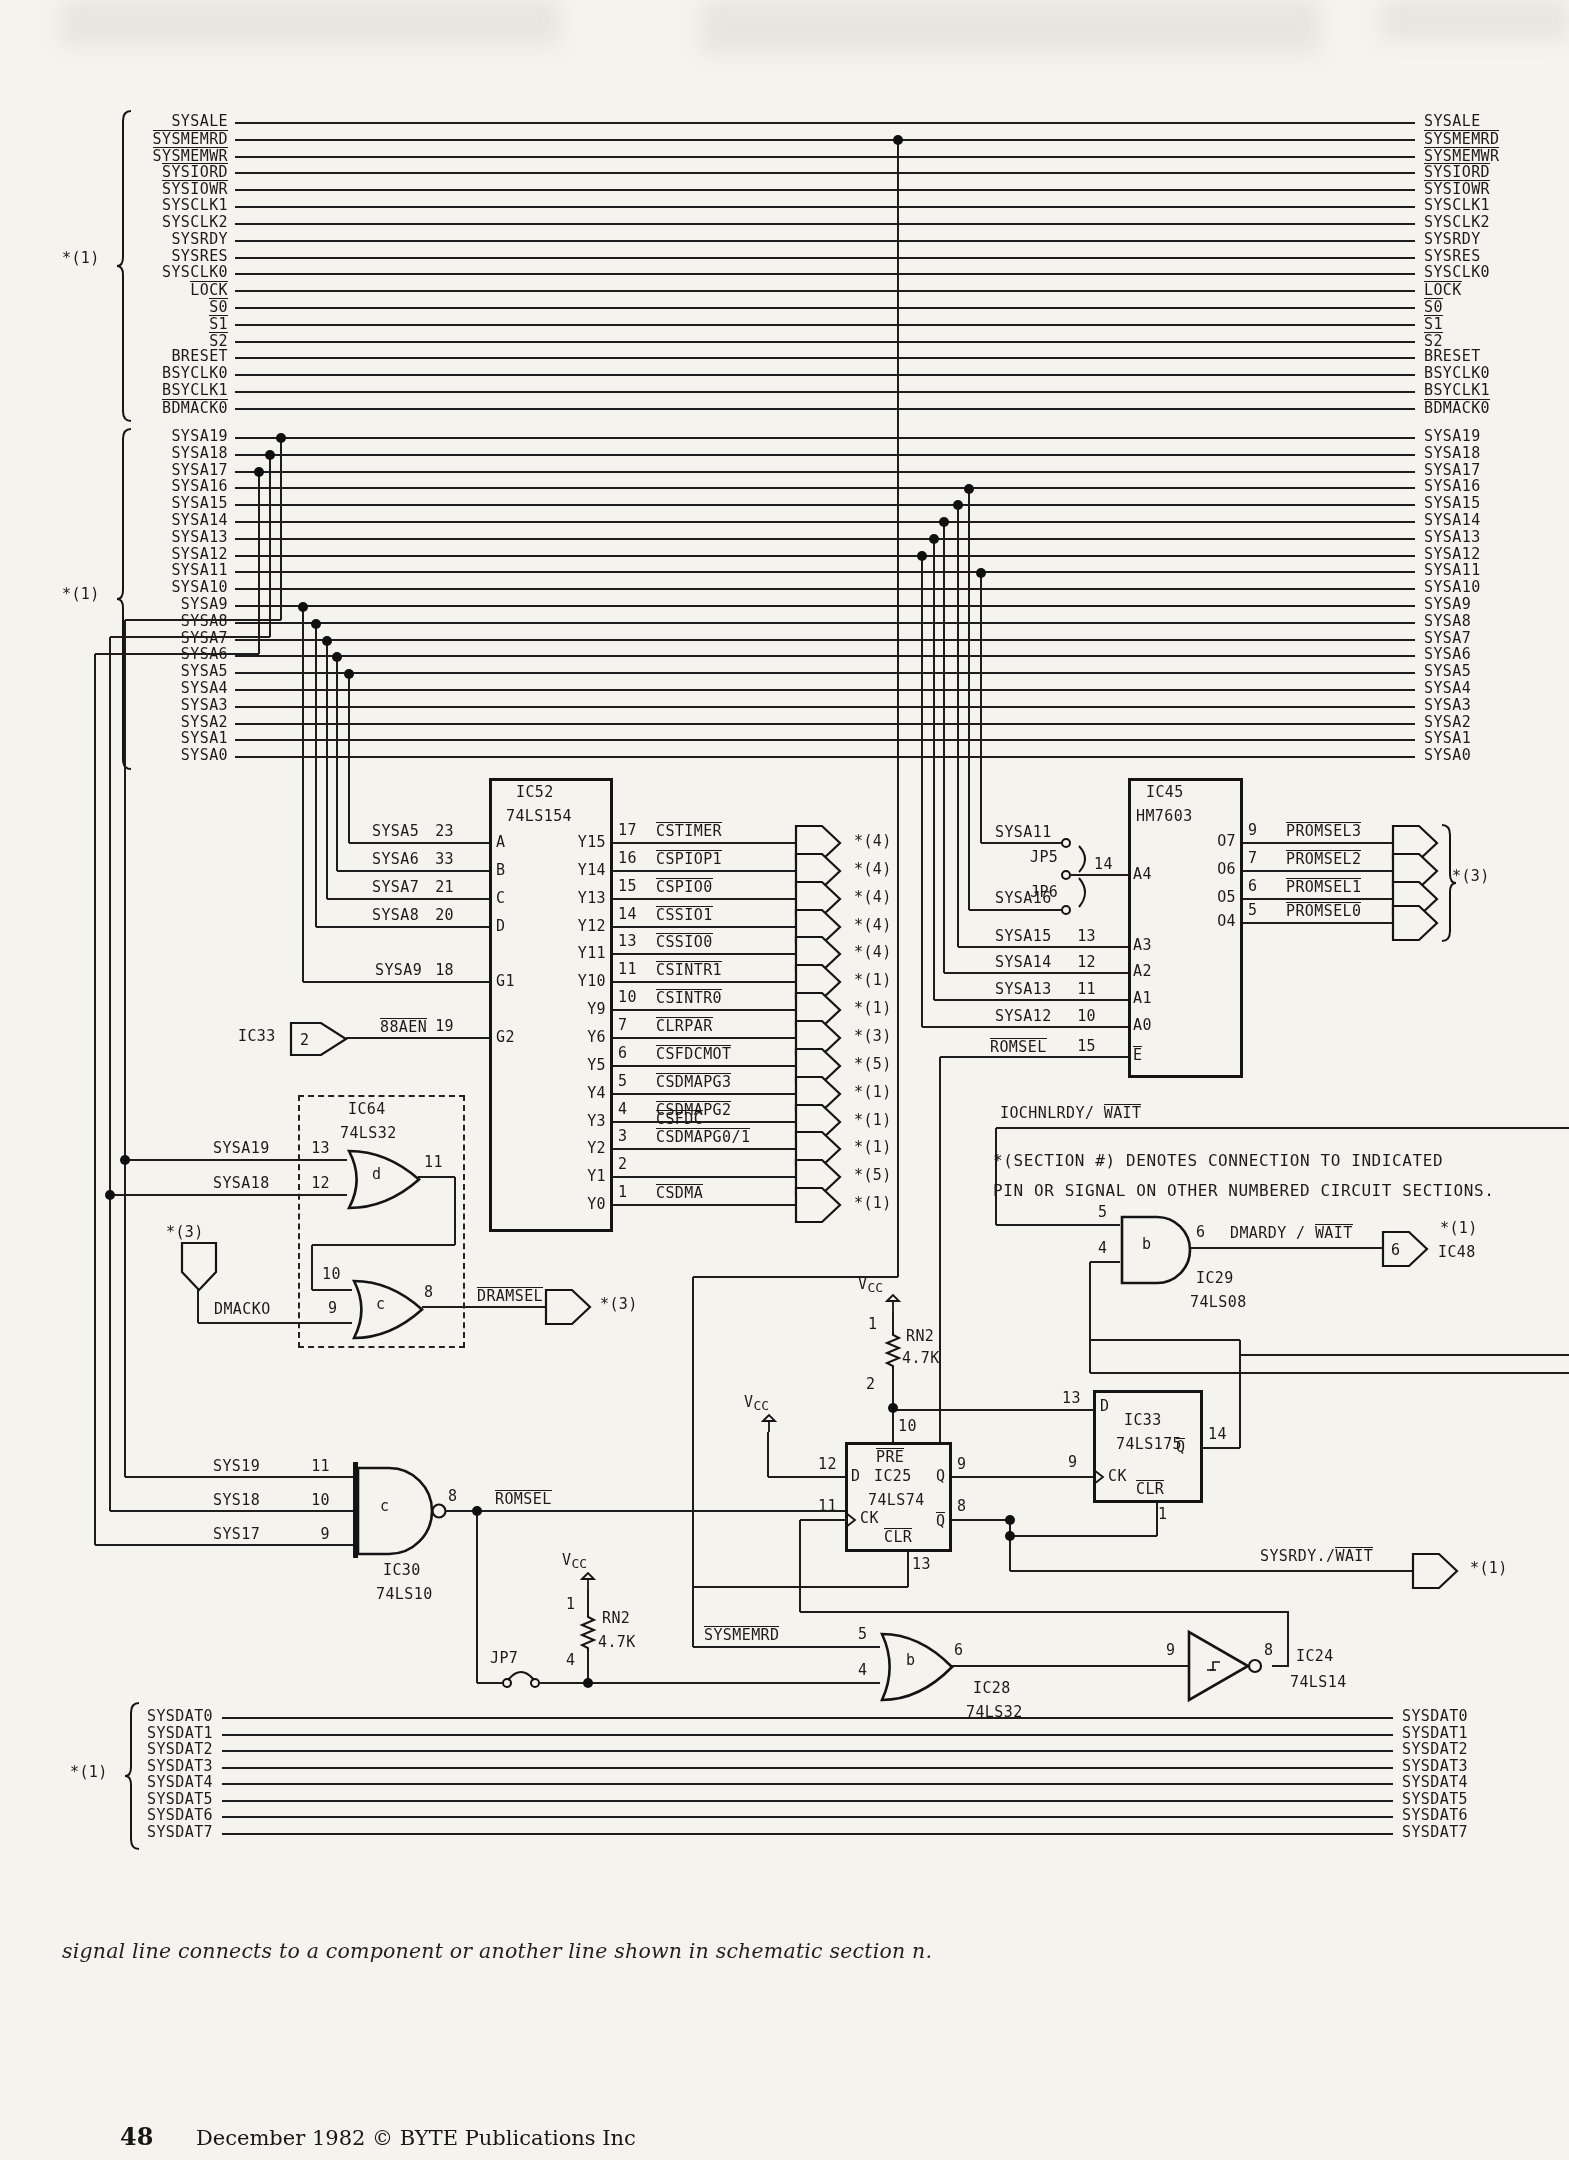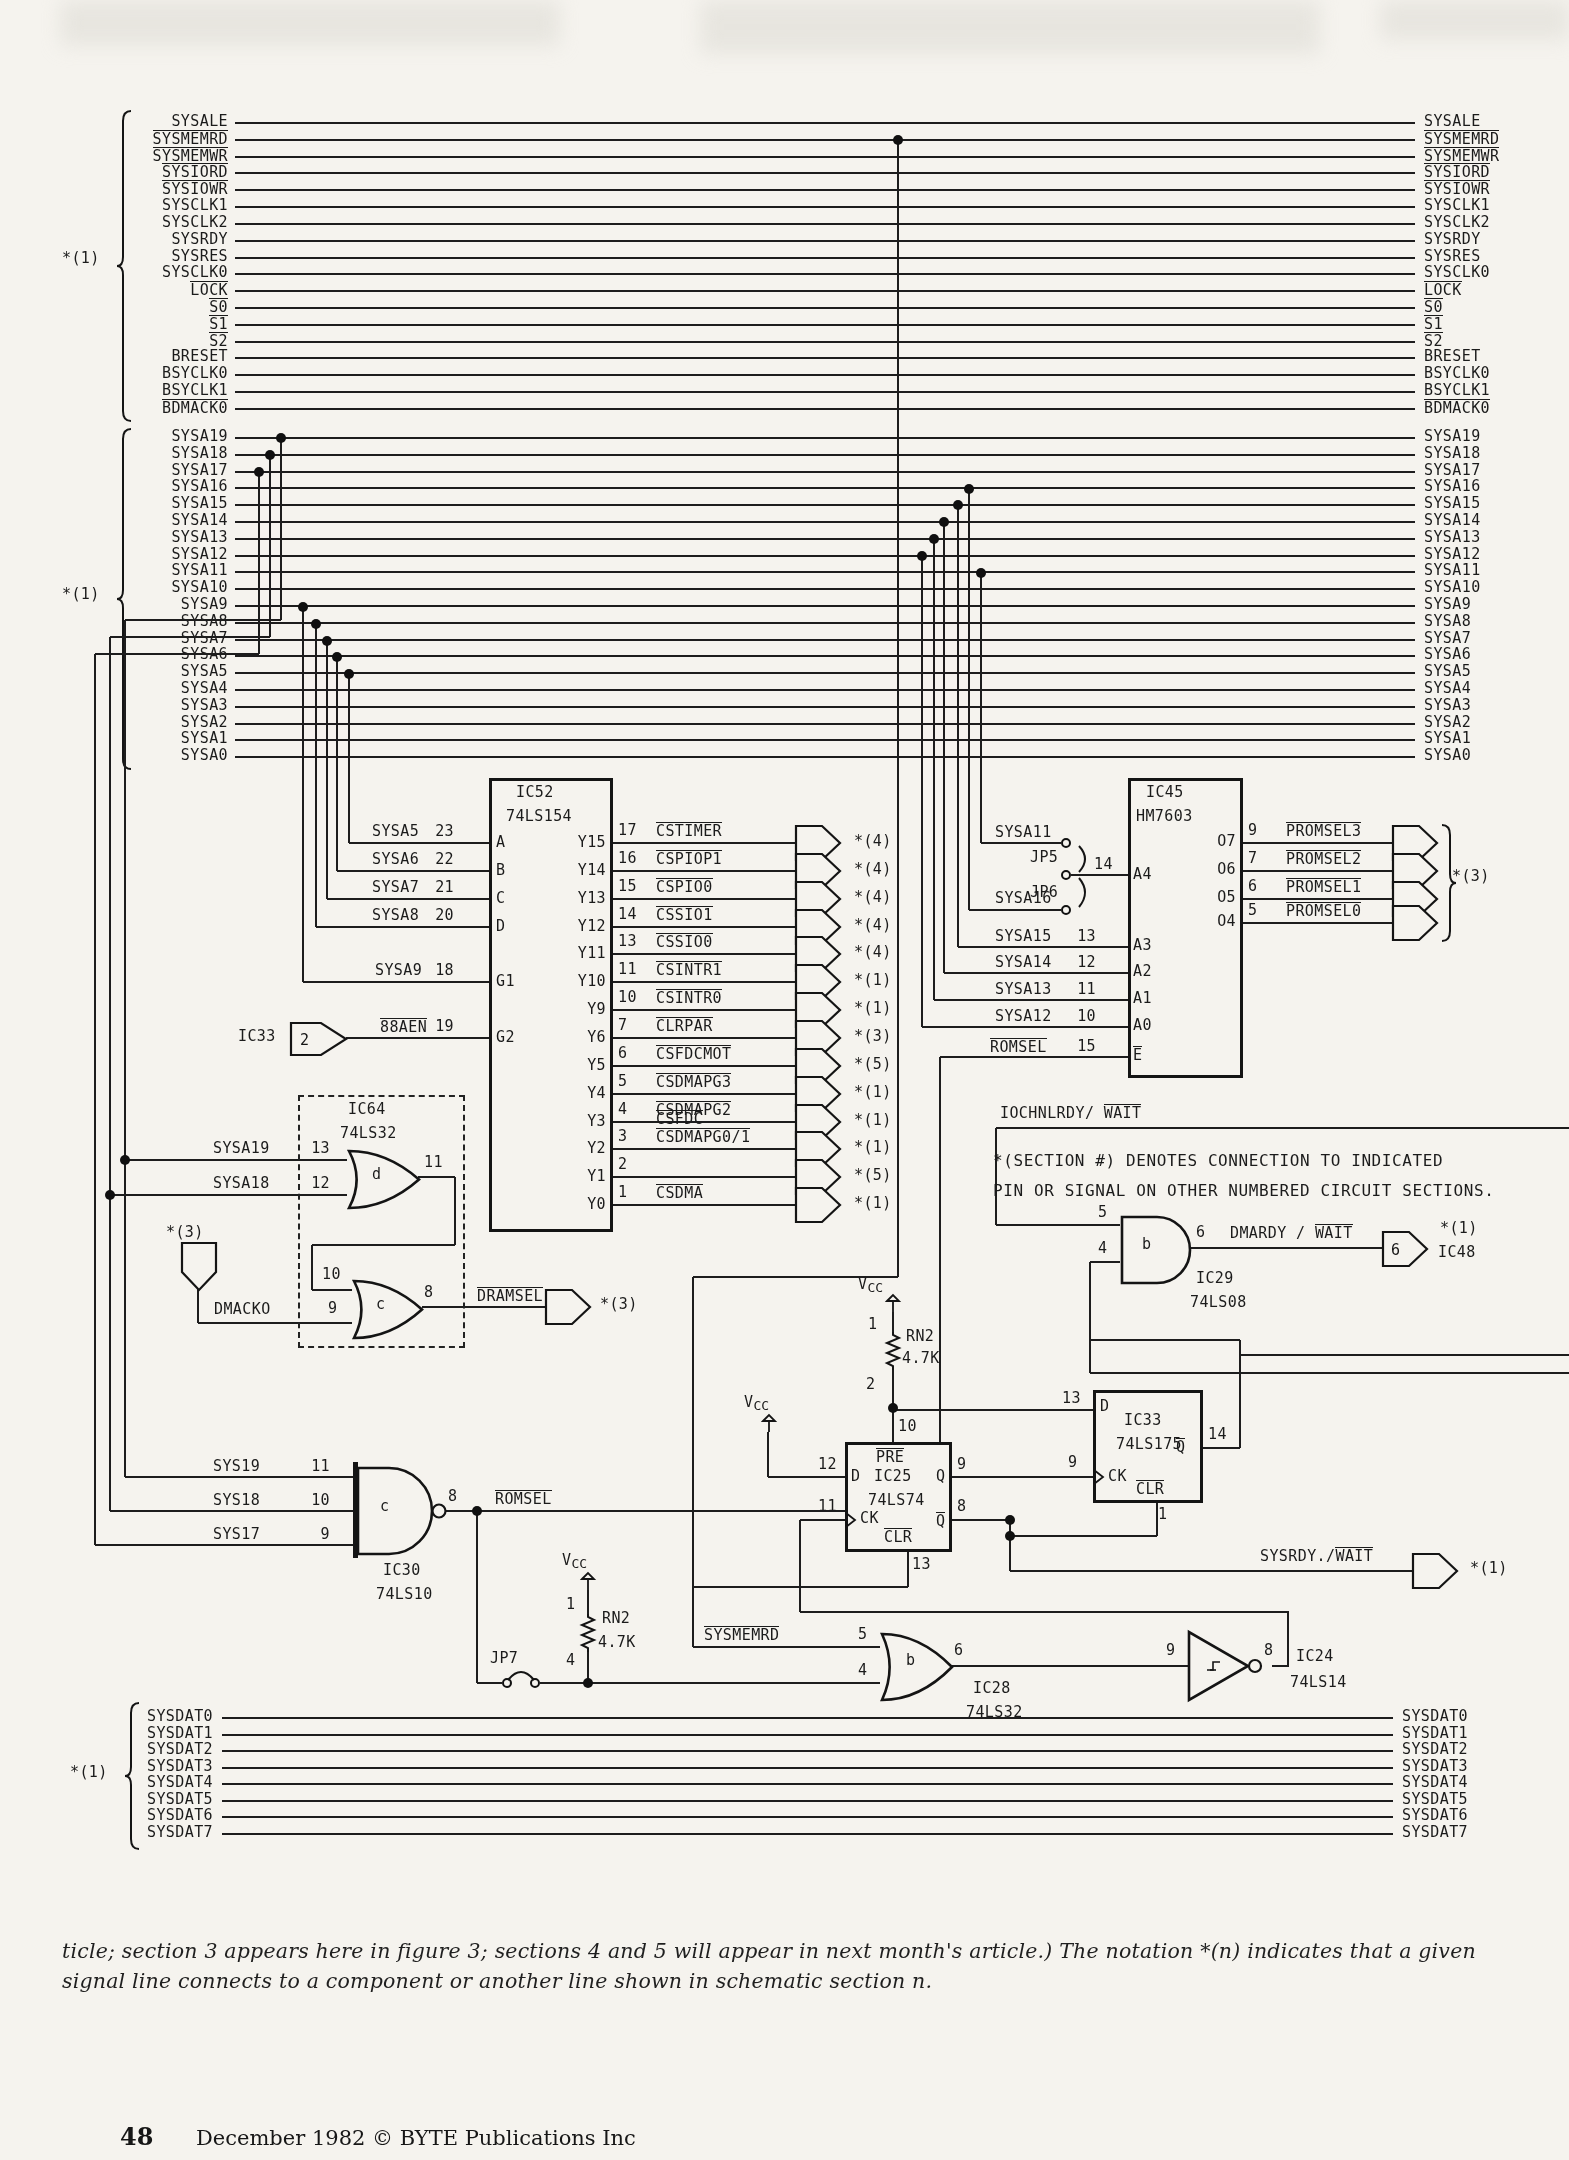--- a/index.html
+++ b/index.html
@@ -290,21 +290,21 @@
       <div class="dot" style="left: 1005px; top: 1515px;"></div>
       <div class="dot" style="left: 1005px; top: 1531px;"></div>
       <div class="dot" style="left: 583px; top: 1678px;"></div>
       <div class="icbox" style="left: 489px; top: 778px; width: 124px; height: 454px;"></div>
       <div class="t" style="left: 516px; top: 784px;"><span>IC52</span></div>
       <div class="t" style="left: 506px; top: 808px;"><span>74LS154</span></div>
       <div class="t" style="left: 372px; top: 823px;"><span>SYSA5</span></div>
       <div class="t tr" style="left: 424px; top: 823px; width: 30px;"><span>23</span></div>
       <div class="t" style="left: 496px; top: 834px;"><span>A</span></div>
       <div class="t" style="left: 372px; top: 851px;"><span>SYSA6</span></div>
-      <div class="t tr" style="left: 424px; top: 851px; width: 30px;"><span>22</span></div>
+      <div class="t tr" style="left: 424px; top: 851px; width: 30px;"><span>33</span></div>
       <div class="t" style="left: 496px; top: 862px;"><span>B</span></div>
       <div class="t" style="left: 372px; top: 879px;"><span>SYSA7</span></div>
       <div class="t tr" style="left: 424px; top: 879px; width: 30px;"><span>21</span></div>
       <div class="t" style="left: 496px; top: 890px;"><span>C</span></div>
       <div class="t" style="left: 372px; top: 907px;"><span>SYSA8</span></div>
       <div class="t tr" style="left: 424px; top: 907px; width: 30px;"><span>20</span></div>
       <div class="t" style="left: 496px; top: 918px;"><span>D</span></div>
       <div class="t" style="left: 375px; top: 962px;"><span>SYSA9</span></div>
       <div class="t tr" style="left: 424px; top: 962px; width: 30px;"><span>18</span></div>
       <div class="t" style="left: 496px; top: 973px;"><span>G1</span></div>
@@ -644,19 +644,18 @@
       <svg class="g" width="18" height="12" style="left: 1206px; top: 1660px;">
         <path d="M1,10 H7 V2 H14" stroke="#141414" stroke-width="1.6" fill="none"></path>
         <path d="M4,10 H10" stroke="#141414" stroke-width="1.6" fill="none"></path>
       </svg>
       <div class="t" style="left: 1264px; top: 1642px;"><span>8</span></div>
       <div class="t" style="left: 1296px; top: 1648px;"><span>IC24</span></div>
       <div class="t" style="left: 1290px; top: 1674px;"><span>74LS14</span></div>
     </div>
 
   <div class="cap" style="left:62px;top:1936px">
-    <div>ticle; section 3 appears here in figure 3; sections 4 and 5 will appear in next month's article.) The notation *(n) indicates that a given</div>
     <div>signal line connects to a component or another line shown in schematic section n.</div>
   </div>
 
   <div class="foot" style="left:120px;top:2122px;font-size:24px;font-weight:bold">48</div>
   <div class="foot" style="left:196px;top:2126px;font-size:21px">December 1982 © BYTE Publications Inc</div>
 </div>
 
 </body></html>

